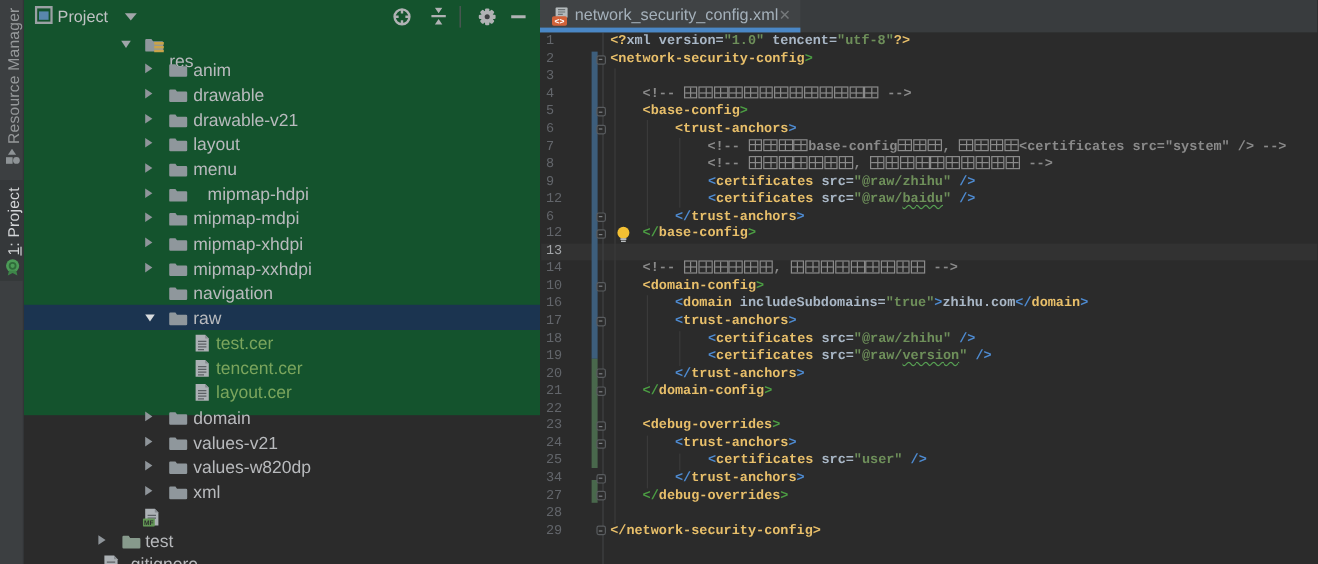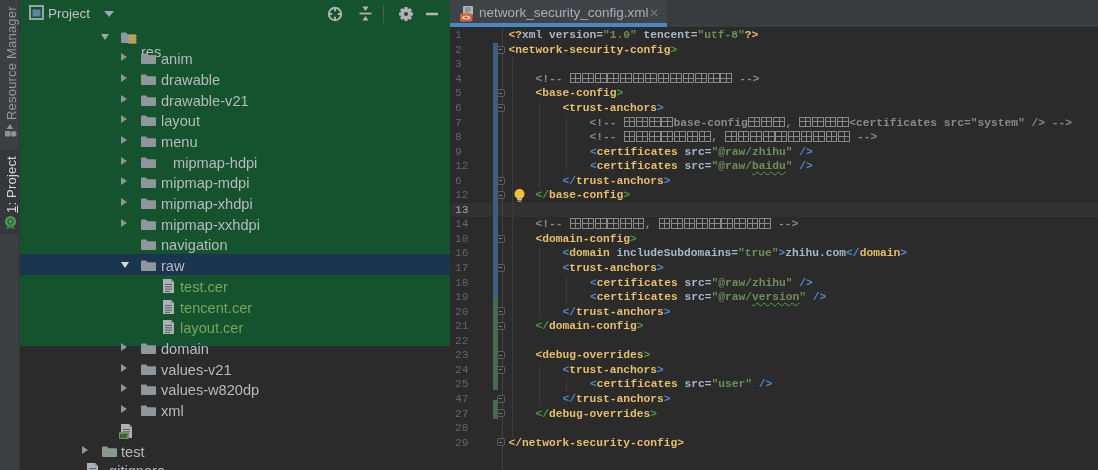--- a/index.html
+++ b/index.html
@@ -333,21 +333,21 @@
         <div class="gnum" style="top:246.45px">16</div>
         <div class="gnum" style="top:261.00px">17</div>
         <div class="gnum" style="top:275.55px">18</div>
         <div class="gnum" style="top:290.10px">19</div>
         <div class="gnum" style="top:304.65px">20</div>
         <div class="gnum" style="top:319.20px">21</div>
         <div class="gnum" style="top:333.75px">22</div>
         <div class="gnum" style="top:348.30px">23</div>
         <div class="gnum" style="top:362.85px">24</div>
         <div class="gnum" style="top:377.40px">25</div>
-        <div class="gnum" style="top:391.95px">47</div>
+        <div class="gnum" style="top:391.95px">34</div>
         <div class="gnum" style="top:406.50px">27</div>
         <div class="gnum" style="top:421.05px">28</div>
         <div class="gnum" style="top:435.60px">29</div>
       </div>
   <div id="code">
         <div class="cl" style="left:58.5px;top:28.20px"><span class="y">&lt;?</span><span class="w">xml version=</span><span class="s">"1.0"</span><span class="w"> tencent=</span><span class="s">"utf-8"</span><span class="y">?&gt;</span></div>
         <div class="cl" style="left:58.5px;top:42.75px"><span class="y">&lt;network-security-config</span><span class="g">&gt;</span></div>
         <div class="cl" style="left:85.5px;top:71.85px"><span class="c">&lt;!-- <i class="cj"></i><i class="cj"></i><i class="cj"></i><i class="cj"></i><i class="cj"></i><i class="cj"></i><i class="cj"></i><i class="cj"></i><i class="cj"></i><i class="cj"></i><i class="cj"></i><i class="cj"></i><i class="cj"></i> --&gt;</span></div>
         <div class="cl" style="left:85.5px;top:86.40px"><span class="y">&lt;base-config</span><span class="g">&gt;</span></div>
         <div class="cl" style="left:112.5px;top:100.95px"><span class="y">&lt;trust-anchors</span><span class="b">&gt;</span></div>

